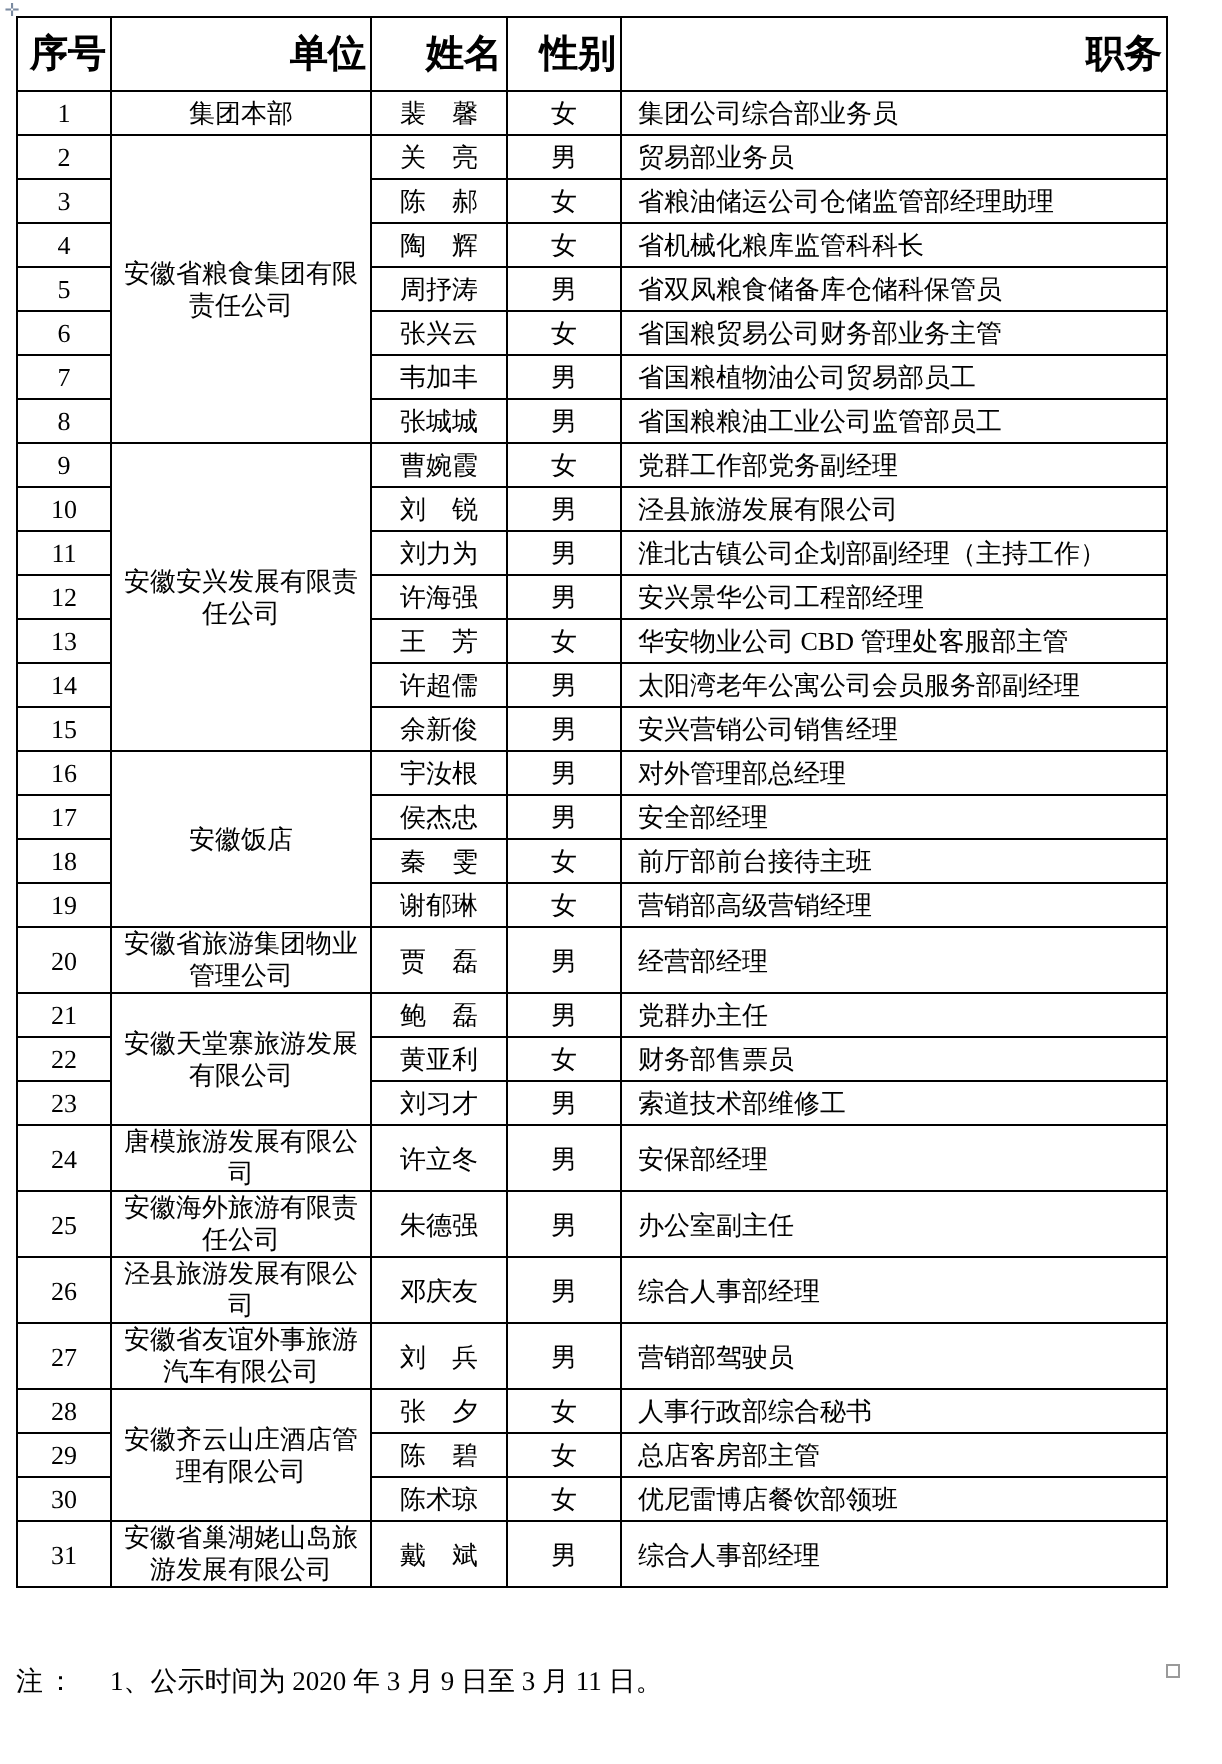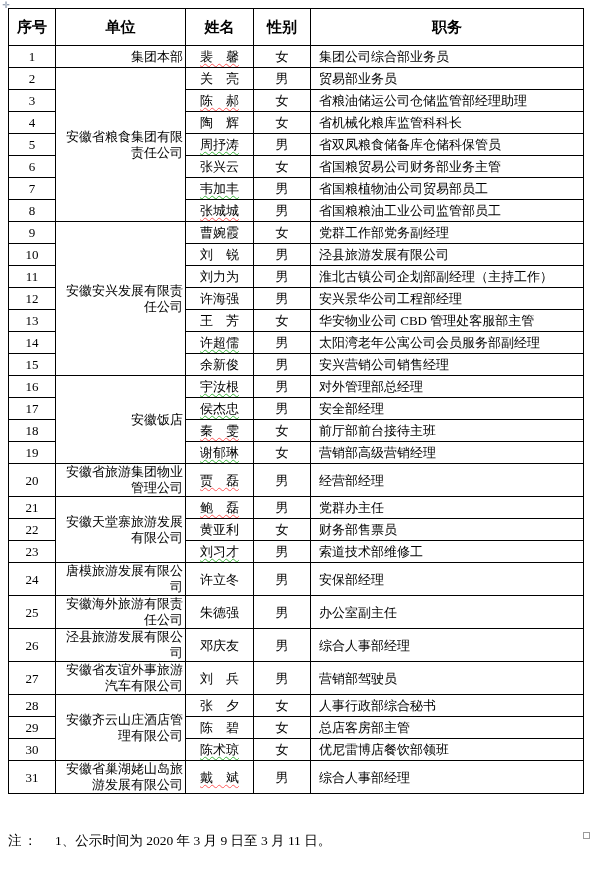--- a/index.html
+++ b/index.html
@@ -14,38 +14,38 @@
     cursor:move;
   }
   table.personnel {
     position:absolute; left:8px; top:8px; width:575px;
     border-collapse:collapse; table-layout:fixed;
   }
   .personnel th, .personnel td {
     border:1px solid #000; overflow:hidden;
   }
   .personnel th {
-    font-size:15px; font-weight:bold; height:36px; text-align:center;
+    font-size:19px; font-weight:bold; height:36px; text-align:right;
     padding:0 2px;
   }
   .personnel td {
     font-size:13px; line-height:15px; height:21px; padding:0 2px;
     text-align:center; vertical-align:middle;
   }
   .personnel td.c-pos { text-align:left; padding-left:8px; padding-right:4px; }
-  .personnel td.c-unit { line-height:16px;text-align:right; }
+  .personnel td.c-unit { line-height:16px; }
   col.w-no{width:47px;} col.w-unit{width:130px;} col.w-name{width:68px;}
   col.w-gender{width:57px;} col.w-pos{width:273px;}
   .ul-red {
-    text-decoration:underline; text-decoration-style:wavy;
+    text-decoration-style:wavy;
     text-decoration-color:#ff5a5a; text-decoration-thickness:1px;
     text-underline-offset:2px;
   }
   .ul-green {
-    text-decoration:underline; text-decoration-style:wavy;
+    text-decoration-style:wavy;
     text-decoration-color:#3db53d; text-decoration-thickness:1px;
     text-underline-offset:2px;
   }
   .endmark {
     position:absolute; left:583px; top:832px; width:5px; height:5px;
     border:1px solid #9a9a9a; background:#fff;
   }
   .notes {
     position:absolute; left:8px; top:833px; width:590px; font-size:13.5px;
     line-height:15.5px;

